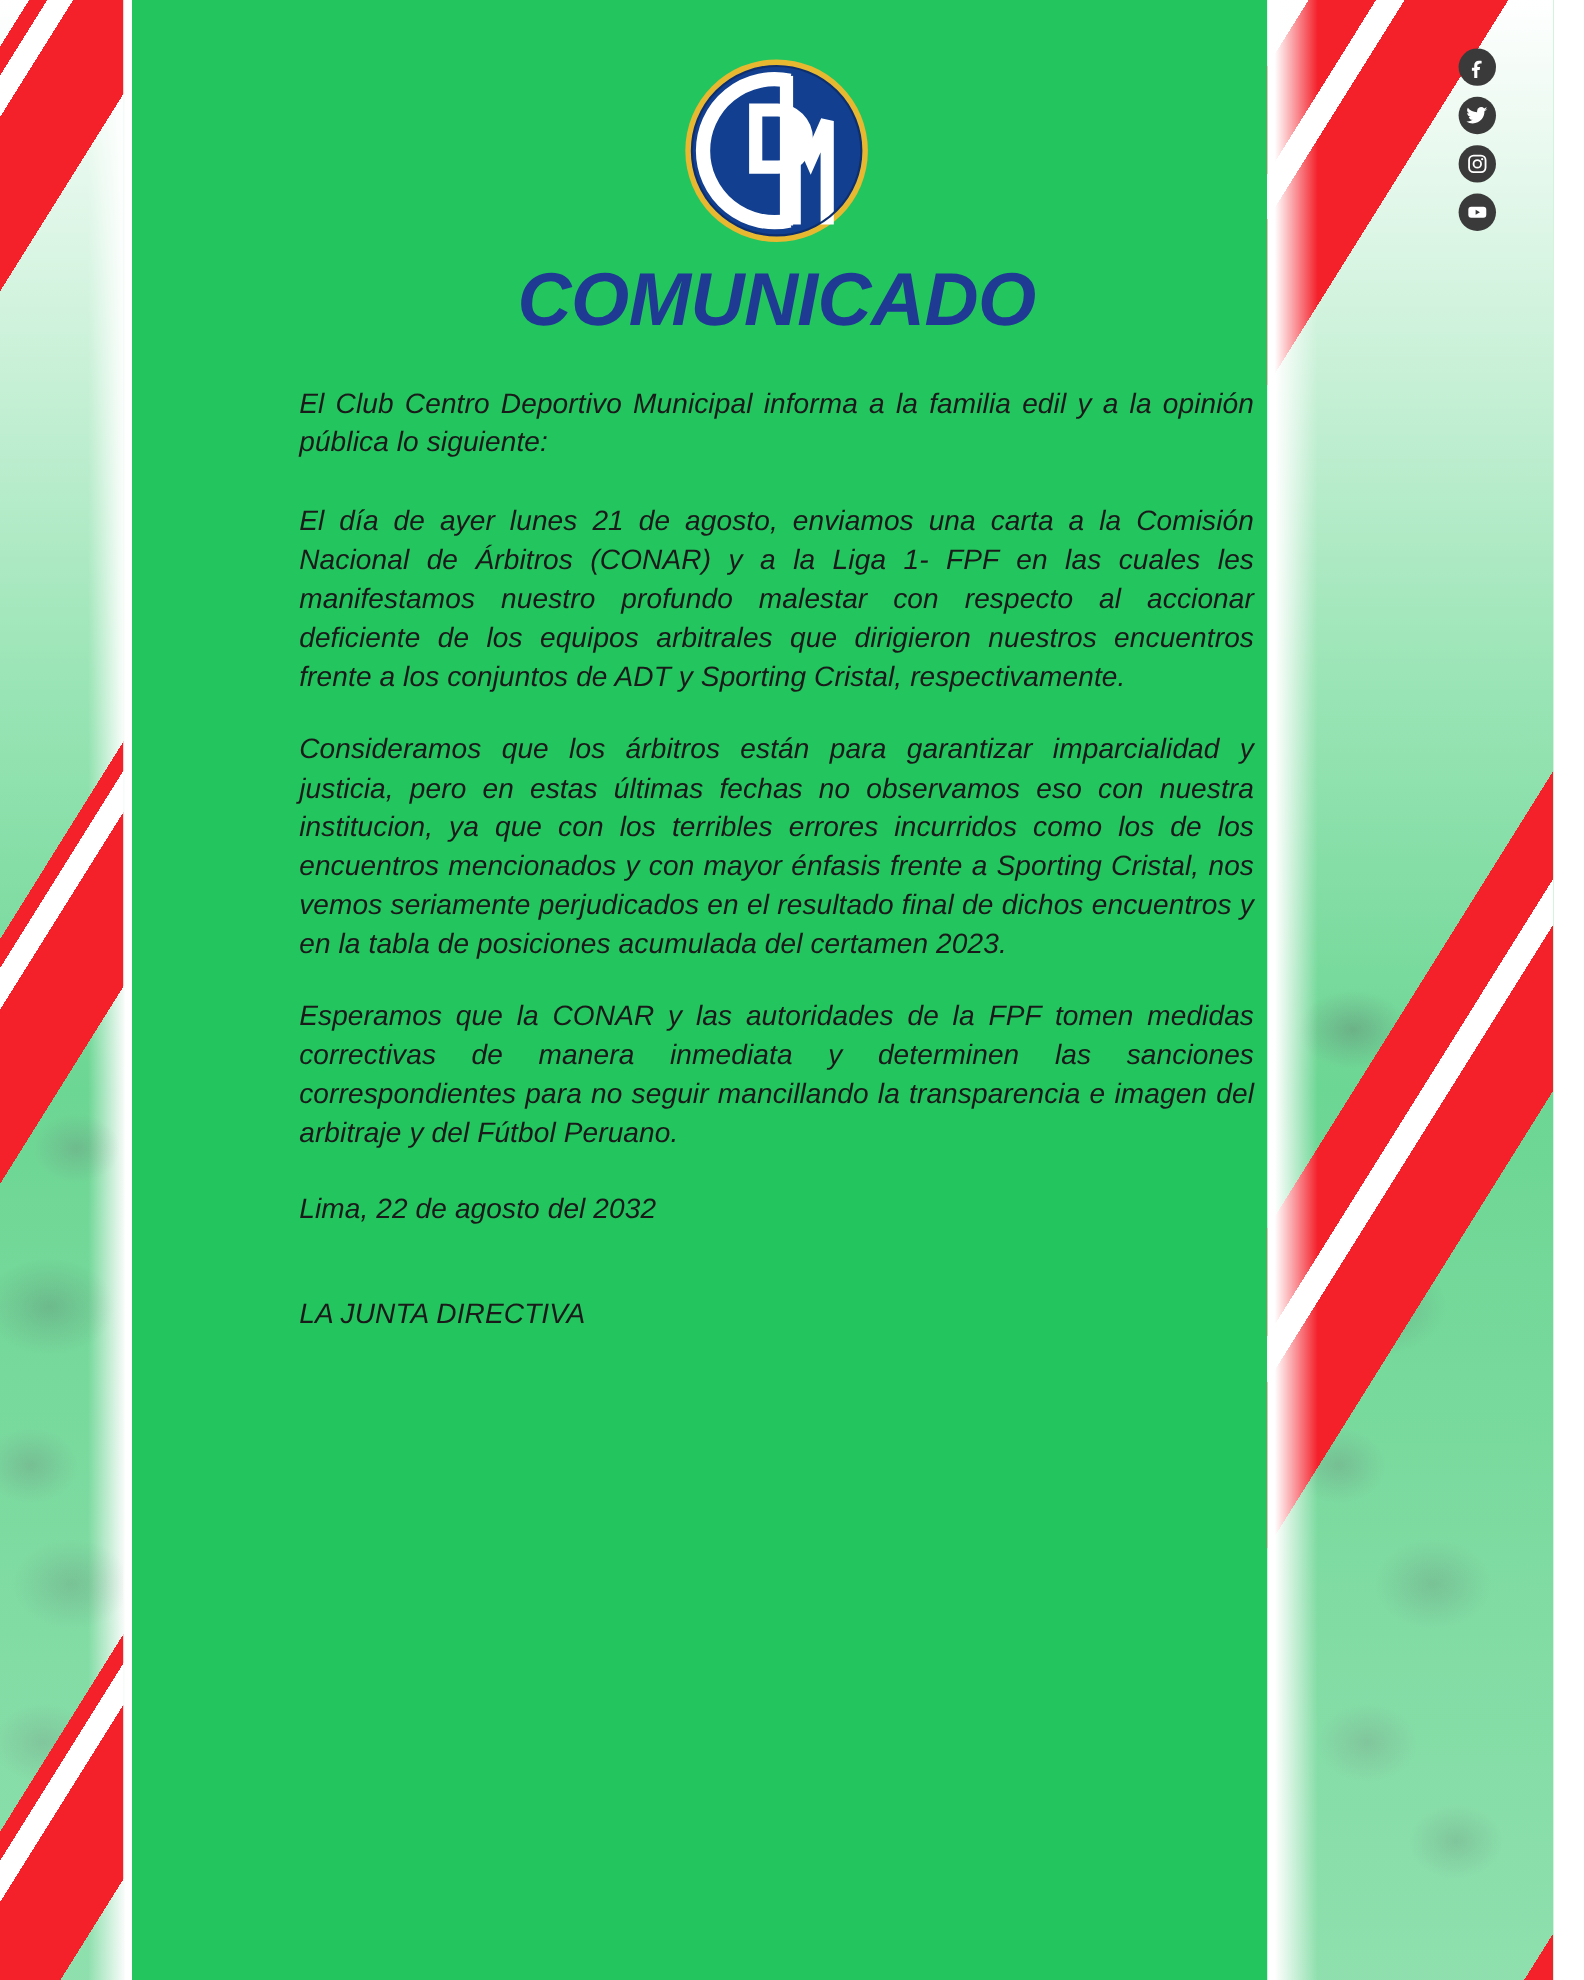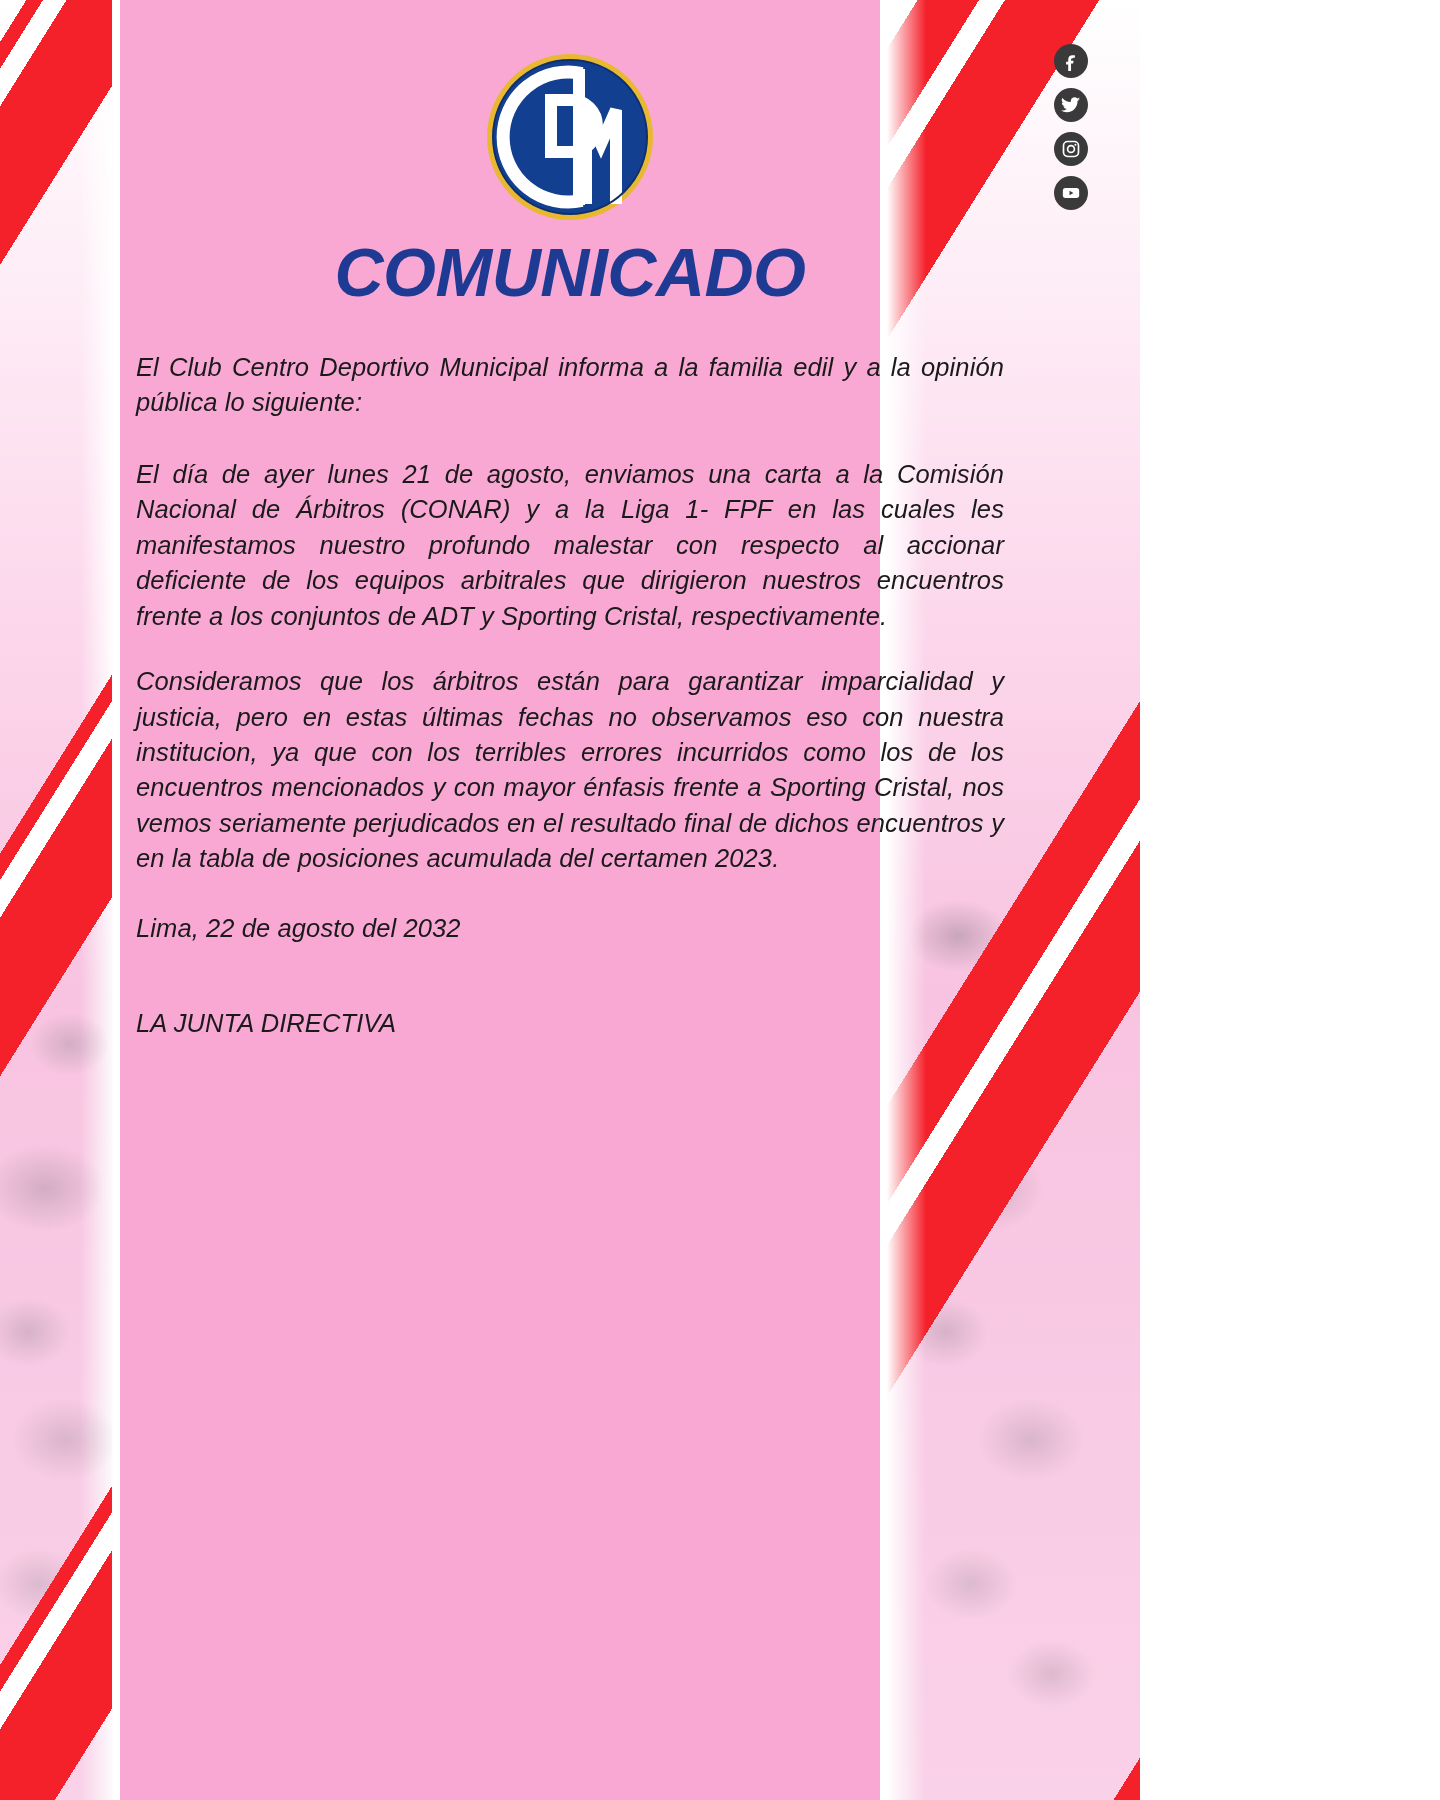--- a/index.html
+++ b/index.html
@@ -3,23 +3,23 @@
 <meta charset="utf-8">
 <title>Comunicado</title>
 <style>
   html, body {
     margin: 0;
     padding: 0;
     background: #ffffff;
   }
   .page {
     position: relative;
-    width: 1140px;
+    width: 1412px;
     height: 1800px;
-    background: #f9a8d4;
+    background: #22c55e;
     overflow: hidden;
     font-family: "Liberation Sans", "DejaVu Sans", sans-serif;
   }
 
   
   .edge-band {
     position: absolute;
     top: 0;
     height: 1800px;
     overflow: hidden;
@@ -220,20 +220,21 @@
 
     <h1 class="headline">COMUNICADO</h1>
 
     <div class="body-text">
       <p class="para intro">El Club Centro Deportivo Municipal informa a la familia edil y a la opinión pública lo siguiente:</p>
 
       <p class="para">El día de ayer lunes 21 de agosto, enviamos una carta a la Comisión Nacional de Árbitros (CONAR) y a la Liga 1- FPF en las cuales les manifestamos nuestro profundo malestar con respecto al accionar deficiente de los equipos arbitrales que dirigieron nuestros encuentros frente a los conjuntos de ADT y Sporting Cristal, respectivamente.</p>
 
       <p class="para">Consideramos que los árbitros están para garantizar imparcialidad y justicia, pero en estas últimas fechas no observamos eso con nuestra institucion, ya que con los terribles errores incurridos como los de los encuentros mencionados y con mayor énfasis frente a Sporting Cristal, nos vemos seriamente perjudicados en el resultado final de dichos encuentros y en la tabla de posiciones acumulada del certamen 2023.</p>
 
+      <p class="para">Esperamos que la CONAR y las autoridades de la FPF tomen medidas correctivas de manera inmediata y determinen las sanciones correspondientes para no seguir mancillando la transparencia e imagen del arbitraje y del Fútbol Peruano.</p>
 
       <p class="para signoff">Lima, 22 de agosto del 2032</p>
 
       <p class="para junta">LA JUNTA DIRECTIVA</p>
     </div>
 
   </div>
 </div>
 
 </body></html>

